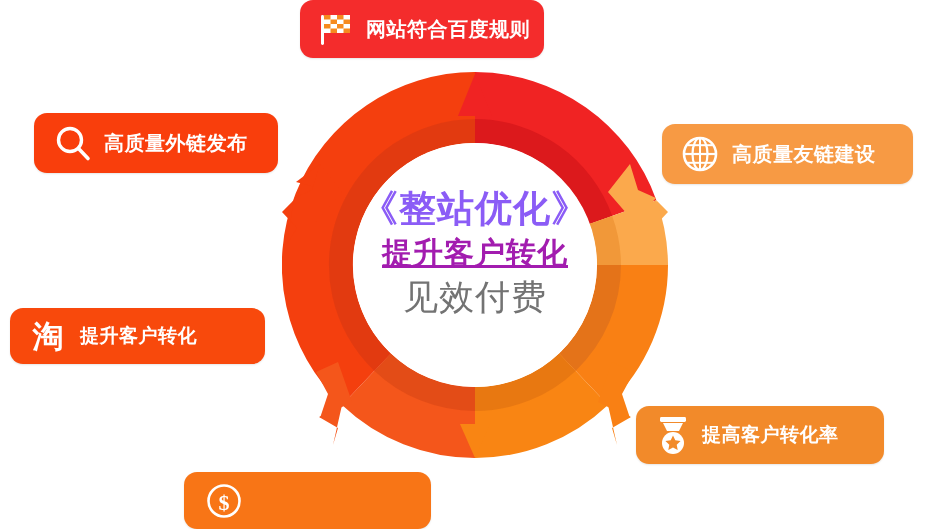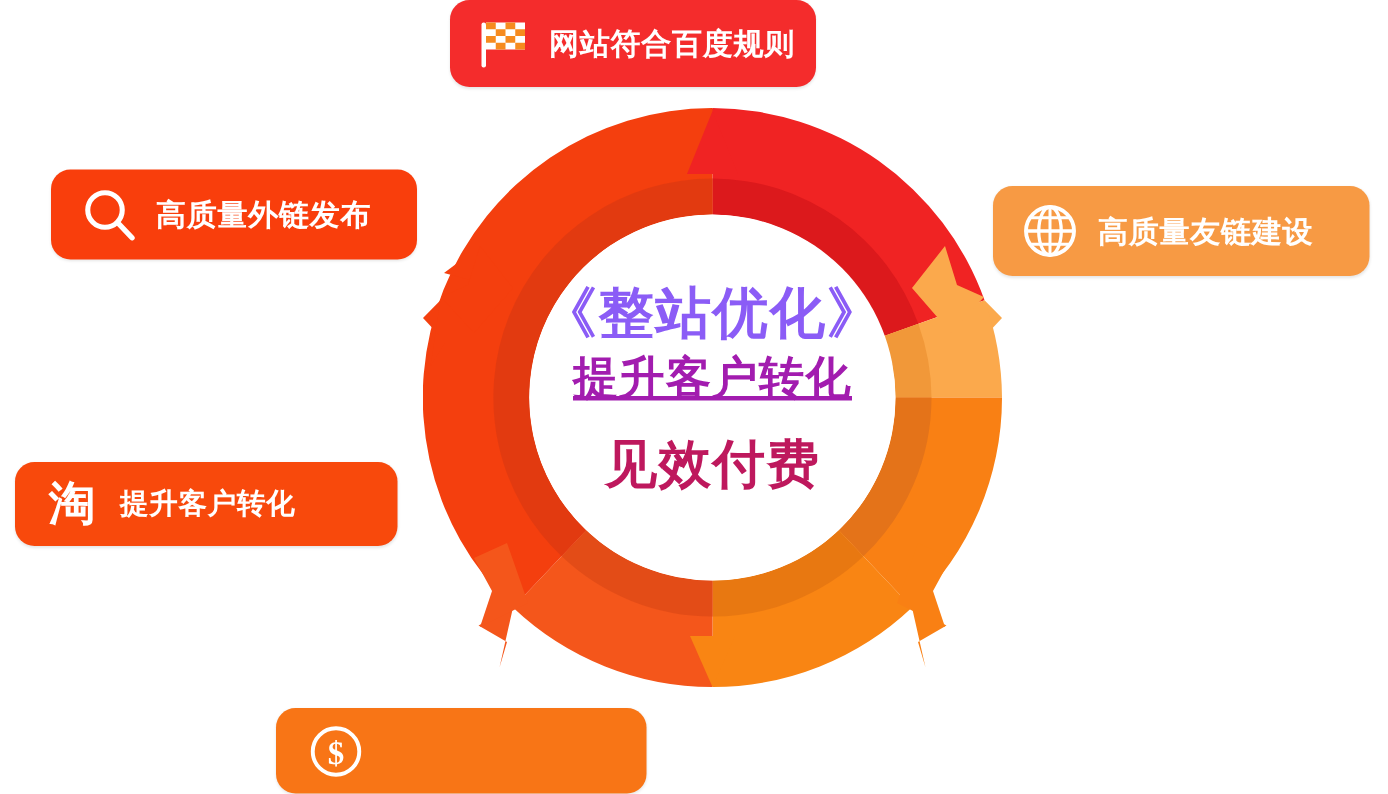--- a/index.html
+++ b/index.html
@@ -54,25 +54,25 @@
     font-size: 30px;
     font-weight: bold;
     color: #a21caf;
     letter-spacing: 1px;
     white-space: nowrap;
     margin-top: 4px;
     text-decoration: underline;
   }
   .ct-sub2 {
     font-size: 35px;
-    font-weight: bold;
-    color: #be185d;
+    font-weight: normal;
+    color: #737373;
     letter-spacing: 1px;
     white-space: nowrap;
-    margin-top: 17px;
+    margin-top: 4px;
   }
 
   
   .badge {
     position: absolute;
     display: flex;
     align-items: center;
     border-radius: 13px;
     box-sizing: border-box;
     color: #ffffff;
@@ -290,20 +290,31 @@
     <span class="b-label">高质量友链建设</span>
   </div>
 
   <div class="badge" id="badge-taobao" style="background:#F8490C;">
     <span class="b-icon">
       <span style="font-family:'DejaVu Sans','Liberation Sans',sans-serif;font-size:31px;font-weight:bold;color:#ffffff;line-height:1;">淘</span>
     </span>
     <span class="b-label">提升客户转化</span>
   </div>
 
+  <div class="badge" id="badge-rate" style="background:#F28A2A;">
+    <span class="b-icon">
+      <svg width="42" height="42" viewBox="0 0 42 42">
+        <rect x="8" y="3" width="26" height="5" rx="1.4" fill="#ffffff"></rect>
+        <path d="M 11 9 L 31 9 L 27 17 L 15 17 Z" fill="#ffffff"></path>
+        <circle cx="21" cy="29" r="11" fill="#ffffff"></circle>
+        <path d="M 21 21.5 L 23.3 26.3 L 28.6 27 L 24.7 30.7 L 25.7 36 L 21 33.4 L 16.3 36 L 17.3 30.7 L 13.4 27 L 18.7 26.3 Z" fill="#F28A2A"></path>
+      </svg>
+    </span>
+    <span class="b-label">提高客户转化率</span>
+  </div>
 
   <div class="badge" id="badge-cost" style="background:#F87516;">
     <span class="b-icon">
       <svg width="40" height="40" viewBox="0 0 40 40">
         <circle cx="20" cy="20" r="15.5" fill="none" stroke="#ffffff" stroke-width="2.6"></circle>
         <text x="20" y="28.5" text-anchor="middle" font-family="'Liberation Serif','DejaVu Serif',serif" font-size="22" font-weight="bold" fill="#ffffff">$</text>
       </svg>
     </span>
   </div>
 

